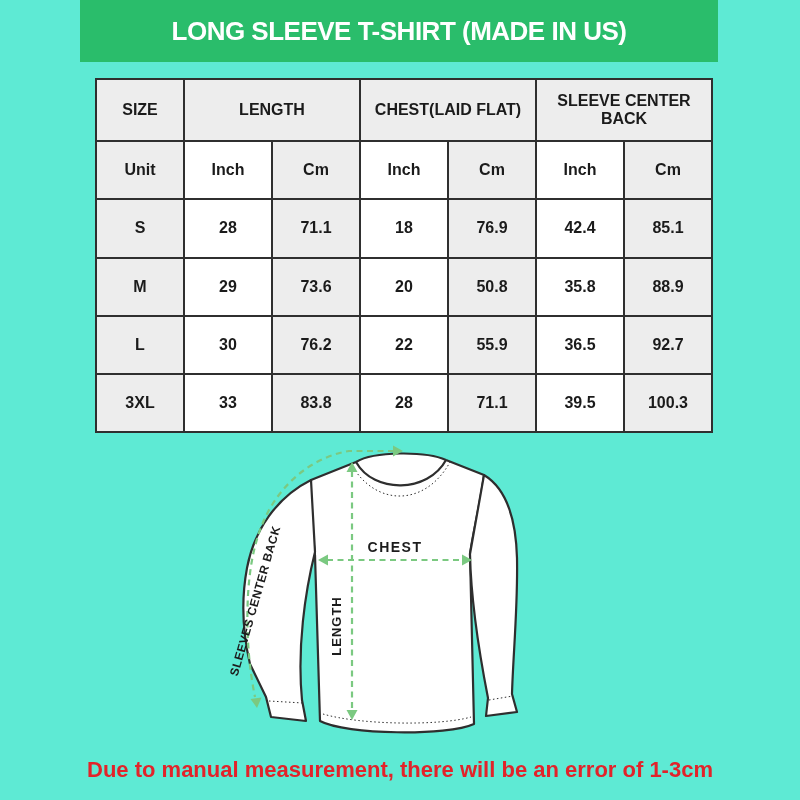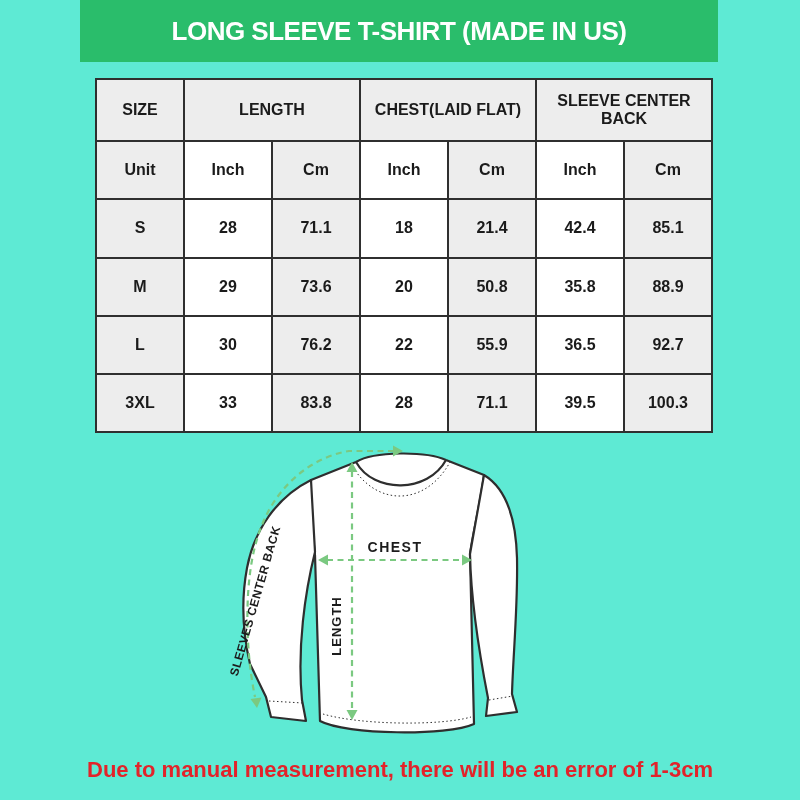--- a/index.html
+++ b/index.html
@@ -74,21 +74,21 @@
         <td class="w">Inch</td>
         <td class="g">Cm</td>
         <td class="w">Inch</td>
         <td class="g">Cm</td>
       </tr>
       <tr>
         <td class="g">S</td>
         <td class="w">28</td>
         <td class="g">71.1</td>
         <td class="w">18</td>
-        <td class="g">21.4</td>
+        <td class="g">76.9</td>
         <td class="w">42.4</td>
         <td class="g">85.1</td>
       </tr>
       <tr>
         <td class="g">M</td>
         <td class="w">29</td>
         <td class="g">73.6</td>
         <td class="w">20</td>
         <td class="g">50.8</td>
         <td class="w">35.8</td>

